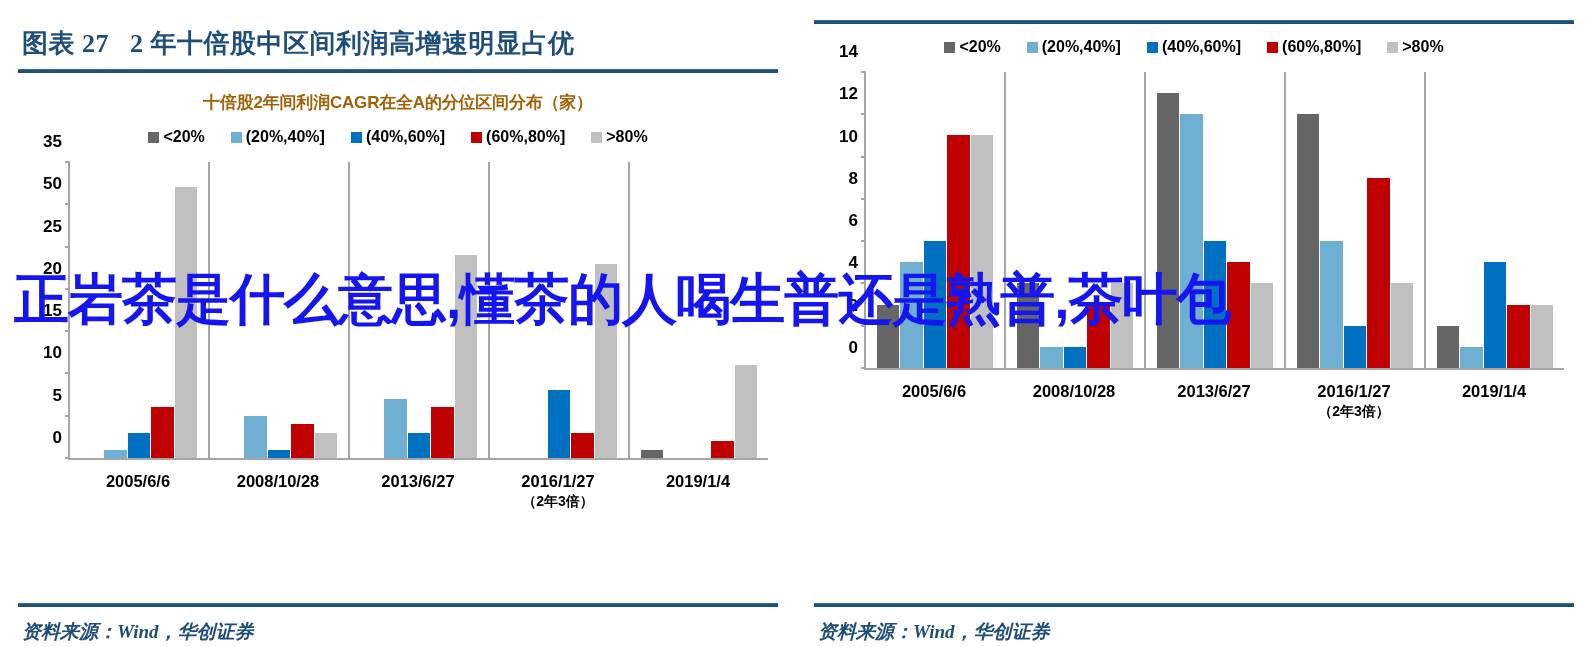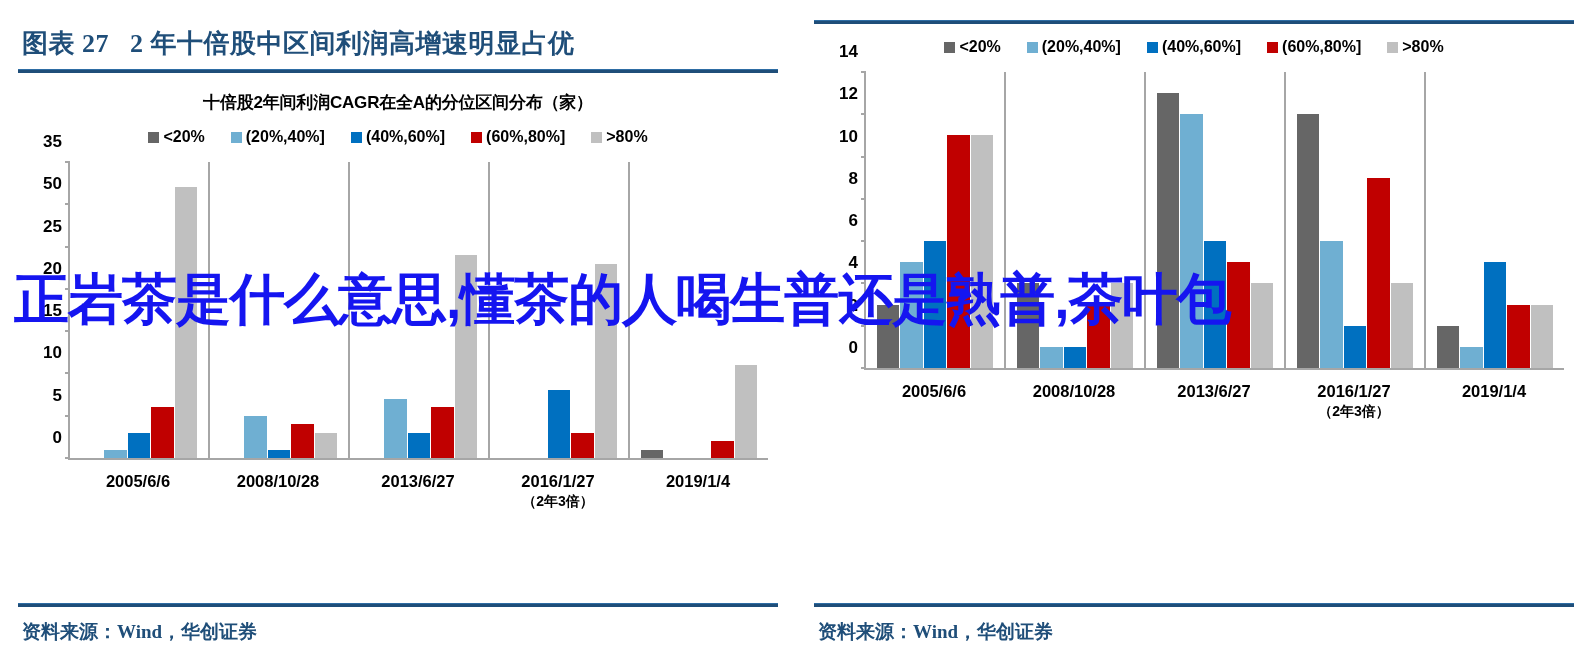--- a/index.html
+++ b/index.html
@@ -30,21 +30,21 @@
     height: 4px;
     background: #1F4E79;
     border-top: 1px solid #2E6DA4;
   }
 
   .chart-title {
     text-align: center;
     font-family: "Liberation Sans", sans-serif;
     font-weight: bold;
     font-size: 17px;
-    color: #000000;
+    color: #a16207;
     margin-top: 18px;
     letter-spacing: -0.2px;
   }
 
   .legend {
     display: flex;
     justify-content: center;
     align-items: center;
     gap: 26px;
     margin-top: 14px;
@@ -130,20 +130,21 @@
     bottom: 52px;
     height: 4px;
     background: #1F4E79;
     border-top: 1px solid #2E6DA4;
   }
   .source {
     position: absolute;
     left: 22px;
     bottom: 14px;
     font-family: "Liberation Serif", serif;
+    font-style: italic;
     font-weight: bold;
     font-size: 19px;
     color: #1F4E79;
     white-space: nowrap;
   }
 
   .overlay {
     position: absolute;
     left: 0; top: 258px;
     width: 1593px;

